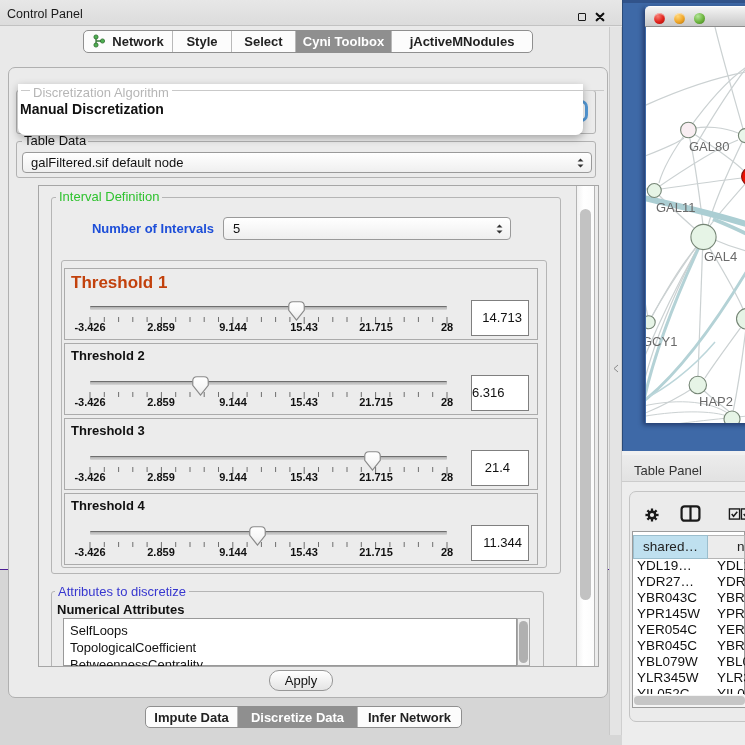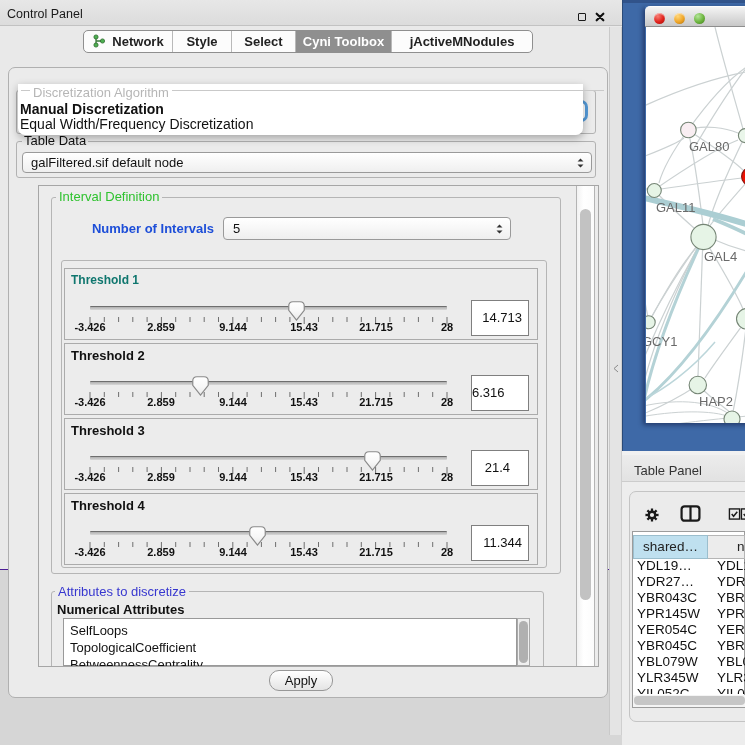--- a/index.html
+++ b/index.html
@@ -62,21 +62,21 @@
     <div class="glabel" style="left:17px;top:3px;color:#2ec22e;background:#ececec">Interval Definition</div>
     <div class="abs" style="left:20px;top:35px;width:155px;height:15px;font-size:13px;font-weight:bold;color:#1d4ed8;text-align:right;white-space:nowrap">Number of Intervals</div>
     <div class="combo" style="left:184px;top:31px;width:288px;height:23px;line-height:21px"><span style="padding-left:9px">5</span>
       <svg class="ar" viewBox="0 0 7 10">
           <path d="M0.5,3.5 L3.5,0.5 L6.5,3.5 Z M0.5,6.5 L3.5,9.5 L6.5,6.5 Z" fill="#333"></path>
         </svg></div>
 
     <div class="gbox" style="left:22px;top:74px;width:486px;height:308px;border-color:#b5b5b5"></div>
 
     <div class="abs" style="left:25px;top:82px;width:474px;height:72px;background:#ececec;border:1px solid #ababab">
-      <div class="abs" style="left:6px;top:4px;font-size:12px;font-weight:bold;color:#0f766e">Threshold 1</div>
+      <div class="abs" style="left:6px;top:4px;font-size:17px;font-weight:bold;color:#c2410c">Threshold 1</div>
       <div class="abs" style="left:25px;top:37px;width:357px;height:4px;background:linear-gradient(#6e6e6e 0,#6e6e6e 1px,#b6b6b6 1.5px,#d8d8d8 100%);border-radius:1px"></div>
       <svg class="abs" style="left:20px;top:47px" width="367" height="10" viewBox="0 0 367 10">
           <line x1="5.0" y1="1" x2="5.0" y2="8" stroke="#6f6f6f" stroke-width="1"></line>
           <line x1="19.3" y1="1" x2="19.3" y2="6" stroke="#6f6f6f" stroke-width="1"></line>
           <line x1="33.6" y1="1" x2="33.6" y2="6" stroke="#6f6f6f" stroke-width="1"></line>
           <line x1="47.8" y1="1" x2="47.8" y2="6" stroke="#6f6f6f" stroke-width="1"></line>
           <line x1="62.1" y1="1" x2="62.1" y2="6" stroke="#6f6f6f" stroke-width="1"></line>
           <line x1="76.4" y1="1" x2="76.4" y2="8" stroke="#6f6f6f" stroke-width="1"></line>
           <line x1="90.7" y1="1" x2="90.7" y2="6" stroke="#6f6f6f" stroke-width="1"></line>
           <line x1="105.0" y1="1" x2="105.0" y2="6" stroke="#6f6f6f" stroke-width="1"></line>
@@ -271,27 +271,31 @@
     <div class="abs" style="left:24px;top:432px;width:454px;height:48px;background:#fff;border:1px solid #999">
       <div style="padding:3px 0 0 6px;font-size:13px;color:#111;line-height:17px">SelfLoops<br>TopologicalCoefficient<br>BetweennessCentrality</div>
     </div>
     <div class="abs" style="left:478px;top:432px;width:13px;height:48px;background:#efefef;border:1px solid #aaa">
       <div class="abs" style="left:1px;top:2px;width:9px;height:42px;background:#b0b0b0;border-radius:4.5px"></div>
     </div>
   </div>
 
   <div class="abs" style="left:269px;top:670px;width:64px;height:21px;border:1px solid #979797;border-radius:10px;background:linear-gradient(#ffffff,#e4e4e4);font-size:13px;color:#111;text-align:center;line-height:19px">Apply</div>
 
+  <div class="tabbar" style="left:145px;top:706px;height:22px">
+    <div class="tab" style="width:92px">Impute Data</div>
+    <div class="tab sel" style="width:120px">Discretize Data</div>
+    <div class="tab" style="width:103px">Infer Network</div>
+  </div>
 </div>
 
 <div class="abs" style="left:18px;top:84px;width:565px;height:51px;background:#fff;border-radius:0 0 7px 7px;box-shadow:0 3px 9px rgba(0,0,0,0.3);z-index:50">
   <div class="abs" style="left:3px;top:6px;width:583px;height:1px;background:#c9c9c9"></div>
   <div class="abs" style="left:12px;top:1px;font-size:13px;color:#b6b6b6;background:#fff;padding:0 3px;white-space:nowrap">Discretization Algorithm</div>
   <div class="abs" style="left:2px;top:17px;font-size:14px;font-weight:bold;color:#111">Manual Discretization</div>
-  <div class="abs" style="left:2px;top:32px;font-size:14px;color:#111">Equal Width/Frequency Discretization</div>
 </div>
 
 <svg class="abs" style="left:612px;top:364px" width="8" height="9" viewBox="0 0 8 9">
     <path d="M6,1 L2,4.5 L6,8" stroke="#8a8a8a" stroke-width="1" fill="none"></path>
   </svg>
 
 <div class="abs" style="left:622px;top:0;width:123px;height:451px;background:#3e69a7;border-left:1px solid #2a4a78">
   <div class="abs" style="left:0;top:0;width:123px;height:3px;background:#31538a"></div>
   <div class="abs" style="left:22px;top:6px;width:113px;height:417px;box-shadow:-2px 2px 5px rgba(0,0,30,0.45)">
     <div class="abs" style="left:0;top:0;width:113px;height:21px;background:linear-gradient(#f4f4f4,#c8c8c8);border-top:1px solid #fdfdfd;border-bottom:1px solid #8e8e8e;border-radius:5px 0 0 0">

